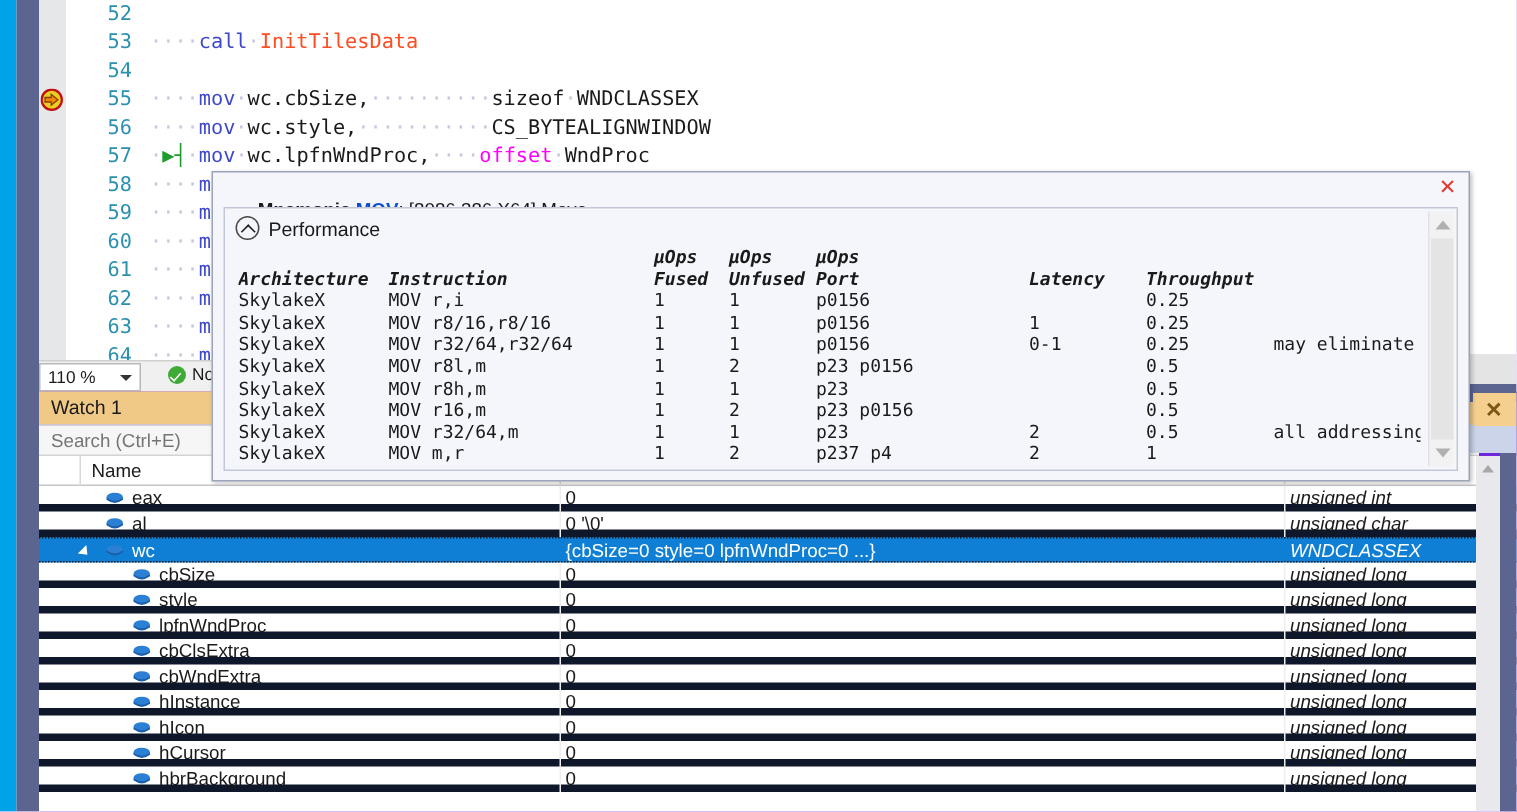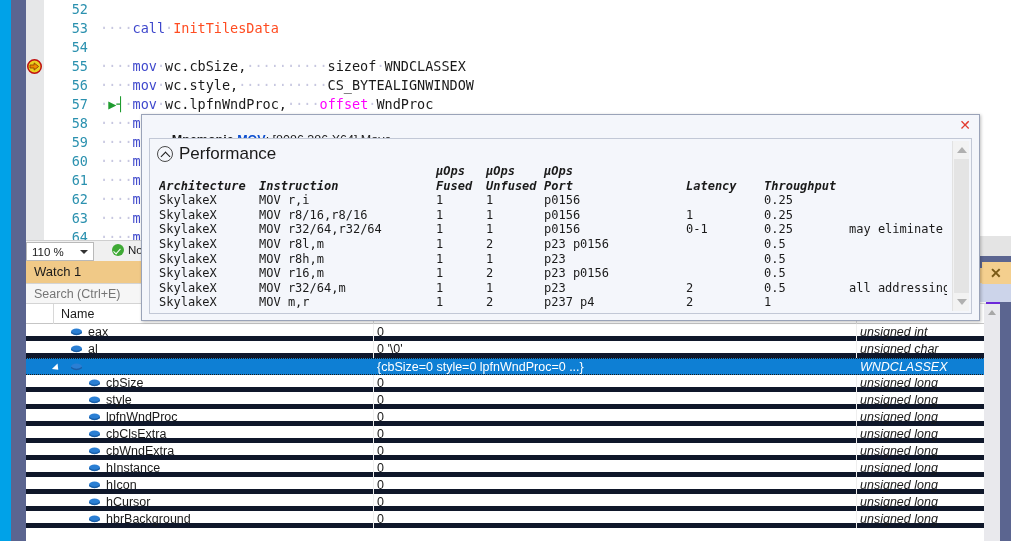--- a/index.html
+++ b/index.html
@@ -278,21 +278,21 @@
     background: #f4f6fb;
   }
   .chev-circle::after {
     content: "";
     position: absolute; left: 4px; top: 6px;
     width: 6px; height: 6px;
     border: solid #1a1a1a;
     border-width: 1.5px 0 0 1.5px;
     transform: rotate(45deg);
   }
-  .perf-label { font-size: 17px; color: #1a1a1a; }
+  .perf-label { font-size: 13px; color: #1a1a1a; }
 
   .perf-table {
     position: absolute; left: 9px; top: 25px; right: 24px; bottom: 2px;
     font-family: "DejaVu Sans Mono", "Liberation Mono", monospace;
     font-size: 12px;
     line-height: 14.6px;
     color: #1a1a1a;
     white-space: pre;
     overflow: hidden;
   }
@@ -411,21 +411,21 @@
             <span class="sep-v2"></span>
             <span class="c-value">0 '\0'</span>
             <span class="c-type">unsigned char</span>
           </div>
           <div class="grow sel">
             <span class="expander"></span>
             <svg class="varicon" style="left:44px" viewBox="0 0 14 12">
               <ellipse cx="7" cy="5" rx="6" ry="3.4" fill="#2b7fd4"></ellipse>
               <path d="M1 5.2 q6 4.4 12 0 v1.6 q-6 4.4 -12 0 Z" fill="#1a5fa8"></path>
             </svg>
-            <span class="c-name" style="left: 62px; margin-top: 40px;">wc</span>
+            <span class="c-name" style="left: 62px;">wc</span>
             <span class="c-value">{cbSize=0 style=0 lpfnWndProc=0 ...}</span>
             <span class="c-type">WNDCLASSEX</span>
           </div>
           <div class="grow">
             <svg class="varicon" style="left:62px" viewBox="0 0 14 12">
               <ellipse cx="7" cy="5" rx="6" ry="3.4" fill="#2b7fd4"></ellipse>
               <path d="M1 5.2 q6 4.4 12 0 v1.6 q-6 4.4 -12 0 Z" fill="#1a5fa8"></path>
             </svg>
             <span class="c-name" style="left: 80px;">cbSize</span>
             <span class="sep-v1"></span>

